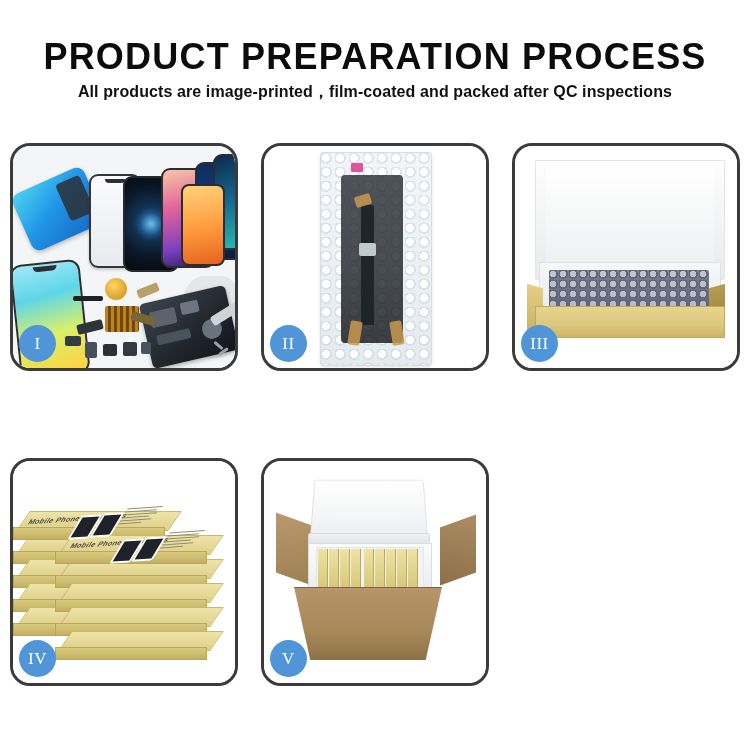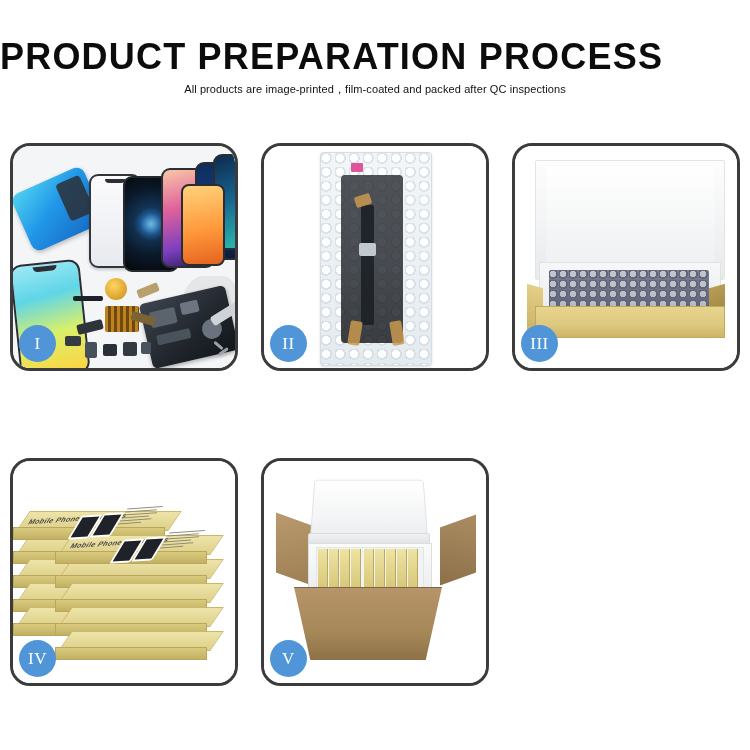--- a/index.html
+++ b/index.html
@@ -8,33 +8,33 @@
     background:#ffffff;
     font-family:"Liberation Sans", sans-serif;
     overflow:hidden;
   }
   .page{position:relative;width:750px;height:750px;}
 
   
   .header{position:absolute;left:0;top:0;width:750px;height:118px;}
   .title{
     position:absolute;left:0;top:36px;width:750px;
-    text-align:left;
+    text-align:center;
     font-size:36px;
     font-weight:700;
     letter-spacing:1.2px;
     color:#0c0c0c;
     font-family:"Liberation Sans", sans-serif;
     white-space:nowrap;
   }
   .subtitle{
     position:absolute;left:0;top:82px;width:750px;
     text-align:center;
-    font-size:11px;
-    font-weight:400;
+    font-size:16px;
+    font-weight:700;
     color:#111111;
     letter-spacing:.1px;
     white-space:nowrap;
   }
 
   
   .grid{position:absolute;left:0;top:132px;width:750px;height:560px;}
   .panel{
     position:absolute;
     width:228px;height:228px;

